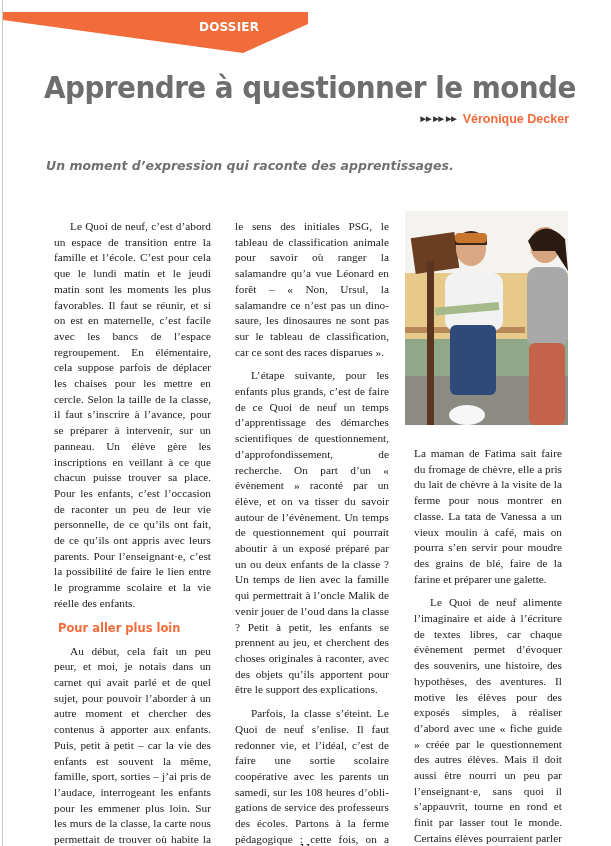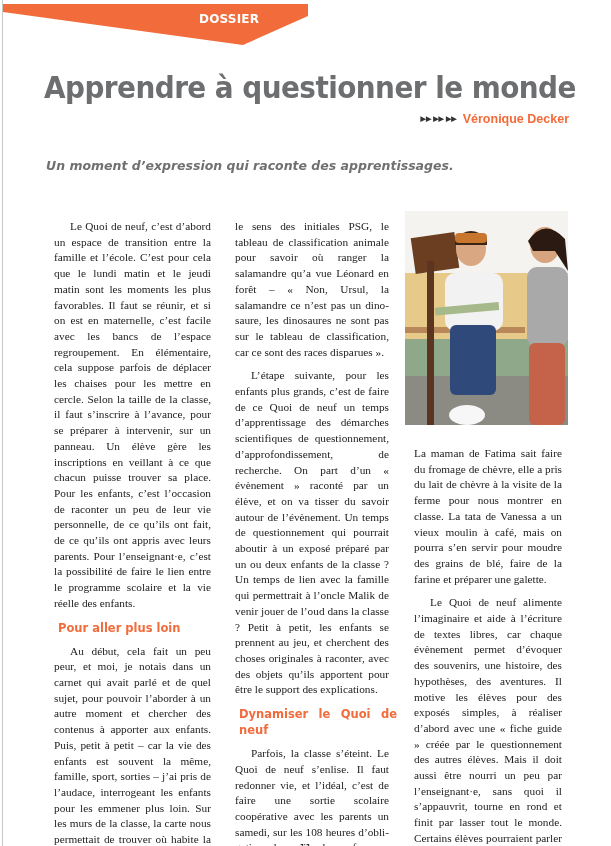--- a/index.html
+++ b/index.html
@@ -1,18 +1,18 @@
 <!DOCTYPE html>
 <html><head>
 <meta charset="utf-8">
 <style>
   html, body { margin:0; padding:0; background:#ffffff; }
   body { width:611px; height:846px; position:relative; overflow:hidden; }
   .left-rule { position:absolute; left:2px; top:0; width:1px; height:846px; background:#c8c8c8; }
-  .banner { position:absolute; left:3px; top:4px; width:305px; height:42px;text-align:center; }
+  .banner { position:absolute; left:3px; top:12px; width:305px; height:42px;text-align:center; }
   .banner svg { position:absolute; left:0; top:0; }
   .banner-label { position:absolute; left:196px; top:8px; font-family:"DejaVu Sans", sans-serif; font-weight:bold; font-size:12px; color:#ffffff; letter-spacing:0.2px; }
   .title { position:absolute; left:44px; top:70px; margin:0; font-family:"DejaVu Sans", sans-serif; font-weight:bold; font-size:30px; color:#6d6e70; letter-spacing:-0.6px; white-space:nowrap; transform:scaleX(0.93); transform-origin:left top; }
   .byline { position:absolute; right:42px; top:112px; font-family:Liberation Sans, sans-serif; font-size:12.5px; font-weight:bold; color:#f26b3a; white-space:nowrap; }
   .byline .arrows { color:#333; font-size:7px; letter-spacing:0px; margin-right:6px; vertical-align:2px; }
   .lede { position:absolute; left:46px; top:158px; margin:0; font-family:"DejaVu Sans", sans-serif; font-style:italic; font-weight:bold; font-size:12.5px; color:#707070; white-space:nowrap; }
   .col { position:absolute; top:211px; font-family:"Liberation Serif", serif; font-size:11.3px; line-height:15.7px; color:#222; text-align:justify; hyphens:manual; }
   .col p { margin:8px; text-indent:16px; }
   .col p.noindent { text-indent:0; }
   .col1 { left:46px; width:173px; }
@@ -44,21 +44,20 @@
 
 <div class="col col1">
   <p>Le Quoi de neuf, c’est d’abord un espace de transition entre la famille et l’école. C’est pour cela que le lundi matin et le jeudi matin sont les moments les plus favo­rables. Il faut se réunir, et si on est en maternelle, c’est facile avec les bancs de l’espace regroupement. En élémentaire, cela suppose parfois de déplacer les chaises pour les mettre en cercle. Selon la taille de la classe, il faut s’inscrire à l’avance, pour se préparer à intervenir, sur un panneau. Un élève gère les inscrip­tions en veillant à ce que chacun puisse trouver sa place. Pour les enfants, c’est l’occasion de raconter un peu de leur vie personnelle, de ce qu’ils ont fait, de ce qu’ils ont appris avec leurs parents. Pour l’en­seignant·e, c’est la possibilité de faire le lien entre le programme scolaire et la vie réelle des enfants.</p>
   <div class="subhead">Pour aller plus loin</div>
   <p>Au début, cela fait un peu peur, et moi, je notais dans un carnet qui avait parlé et de quel sujet, pour pouvoir l’aborder à un autre moment et chercher des contenus à apporter aux enfants. Puis, petit à petit – car la vie des enfants est souvent la même, famille, sport, sorties – j’ai pris de l’audace, inter­rogeant les enfants pour les emme­ner plus loin. Sur les murs de la classe, la carte nous permettait de trouver où habite la mamie de Léa qui est à Cherbourg, le planisphère pour trouver le pays des parents de Fatoumata et d’Idriss, la liste des clubs de foot pour pouvoir trouver</p>
 </div>
 
 <div class="col col2">
   <p class="noindent">le sens des initiales PSG, le tableau de classification animale pour savoir où ranger la salamandre qu’a vue Léonard en forêt – « Non, Ursul, la salamandre ce n’est pas un dino­saure, les dinosaures ne sont pas sur le tableau de classification, car ce sont des races disparues ».</p>
   <p>L’étape suivante, pour les enfants plus grands, c’est de faire de ce Quoi de neuf un temps d’apprentissage des démarches scientifiques de questionnement, d’approfondissement, de recherche. On part d’un « évènement » raconté par un élève, et on va tisser du savoir autour de l’évènement. Un temps de questionnement qui pourrait aboutir à un exposé préparé par un ou deux enfants de la classe ? Un temps de lien avec la famille qui permettrait à l’oncle Malik de venir jouer de l’oud dans la classe ? Petit à petit, les enfants se prennent au jeu, et cherchent des choses origi­nales à raconter, avec des objets qu’ils apportent pour être le support des explications.</p>
-  <div class="subhead">Dynamiser le Quoi de neuf</div>
   <p>Parfois, la classe s’éteint. Le Quoi de neuf s’enlise. Il faut redonner vie, et l’idéal, c’est de faire une sortie scolaire coopérative avec les parents un samedi, sur les 108 heures d’obli­gations de service des professeurs des écoles. Partons à la ferme pédagogique : cette fois, on a plein de choses à partager, à se raconter. Le papa de Gaston raconte que son grand-père avait des vaches. Gaston nous apportera des photos.</p>
 </div>
 
 <div class="photo" title="Deux élèves devant un pupitre, l’une lit un livre">
   <svg width="163" height="214" viewBox="0 0 163 214">
     <rect x="0" y="0" width="163" height="214" fill="#ecebe6"></rect>
     <rect x="0" y="0" width="163" height="62" fill="#f4f3ef"></rect>
     <rect x="0" y="62" width="163" height="70" fill="#e7c98a"></rect>
     <rect x="0" y="128" width="163" height="40" fill="#8fa889"></rect>
     <rect x="0" y="165" width="163" height="49" fill="#8b8a83"></rect>

